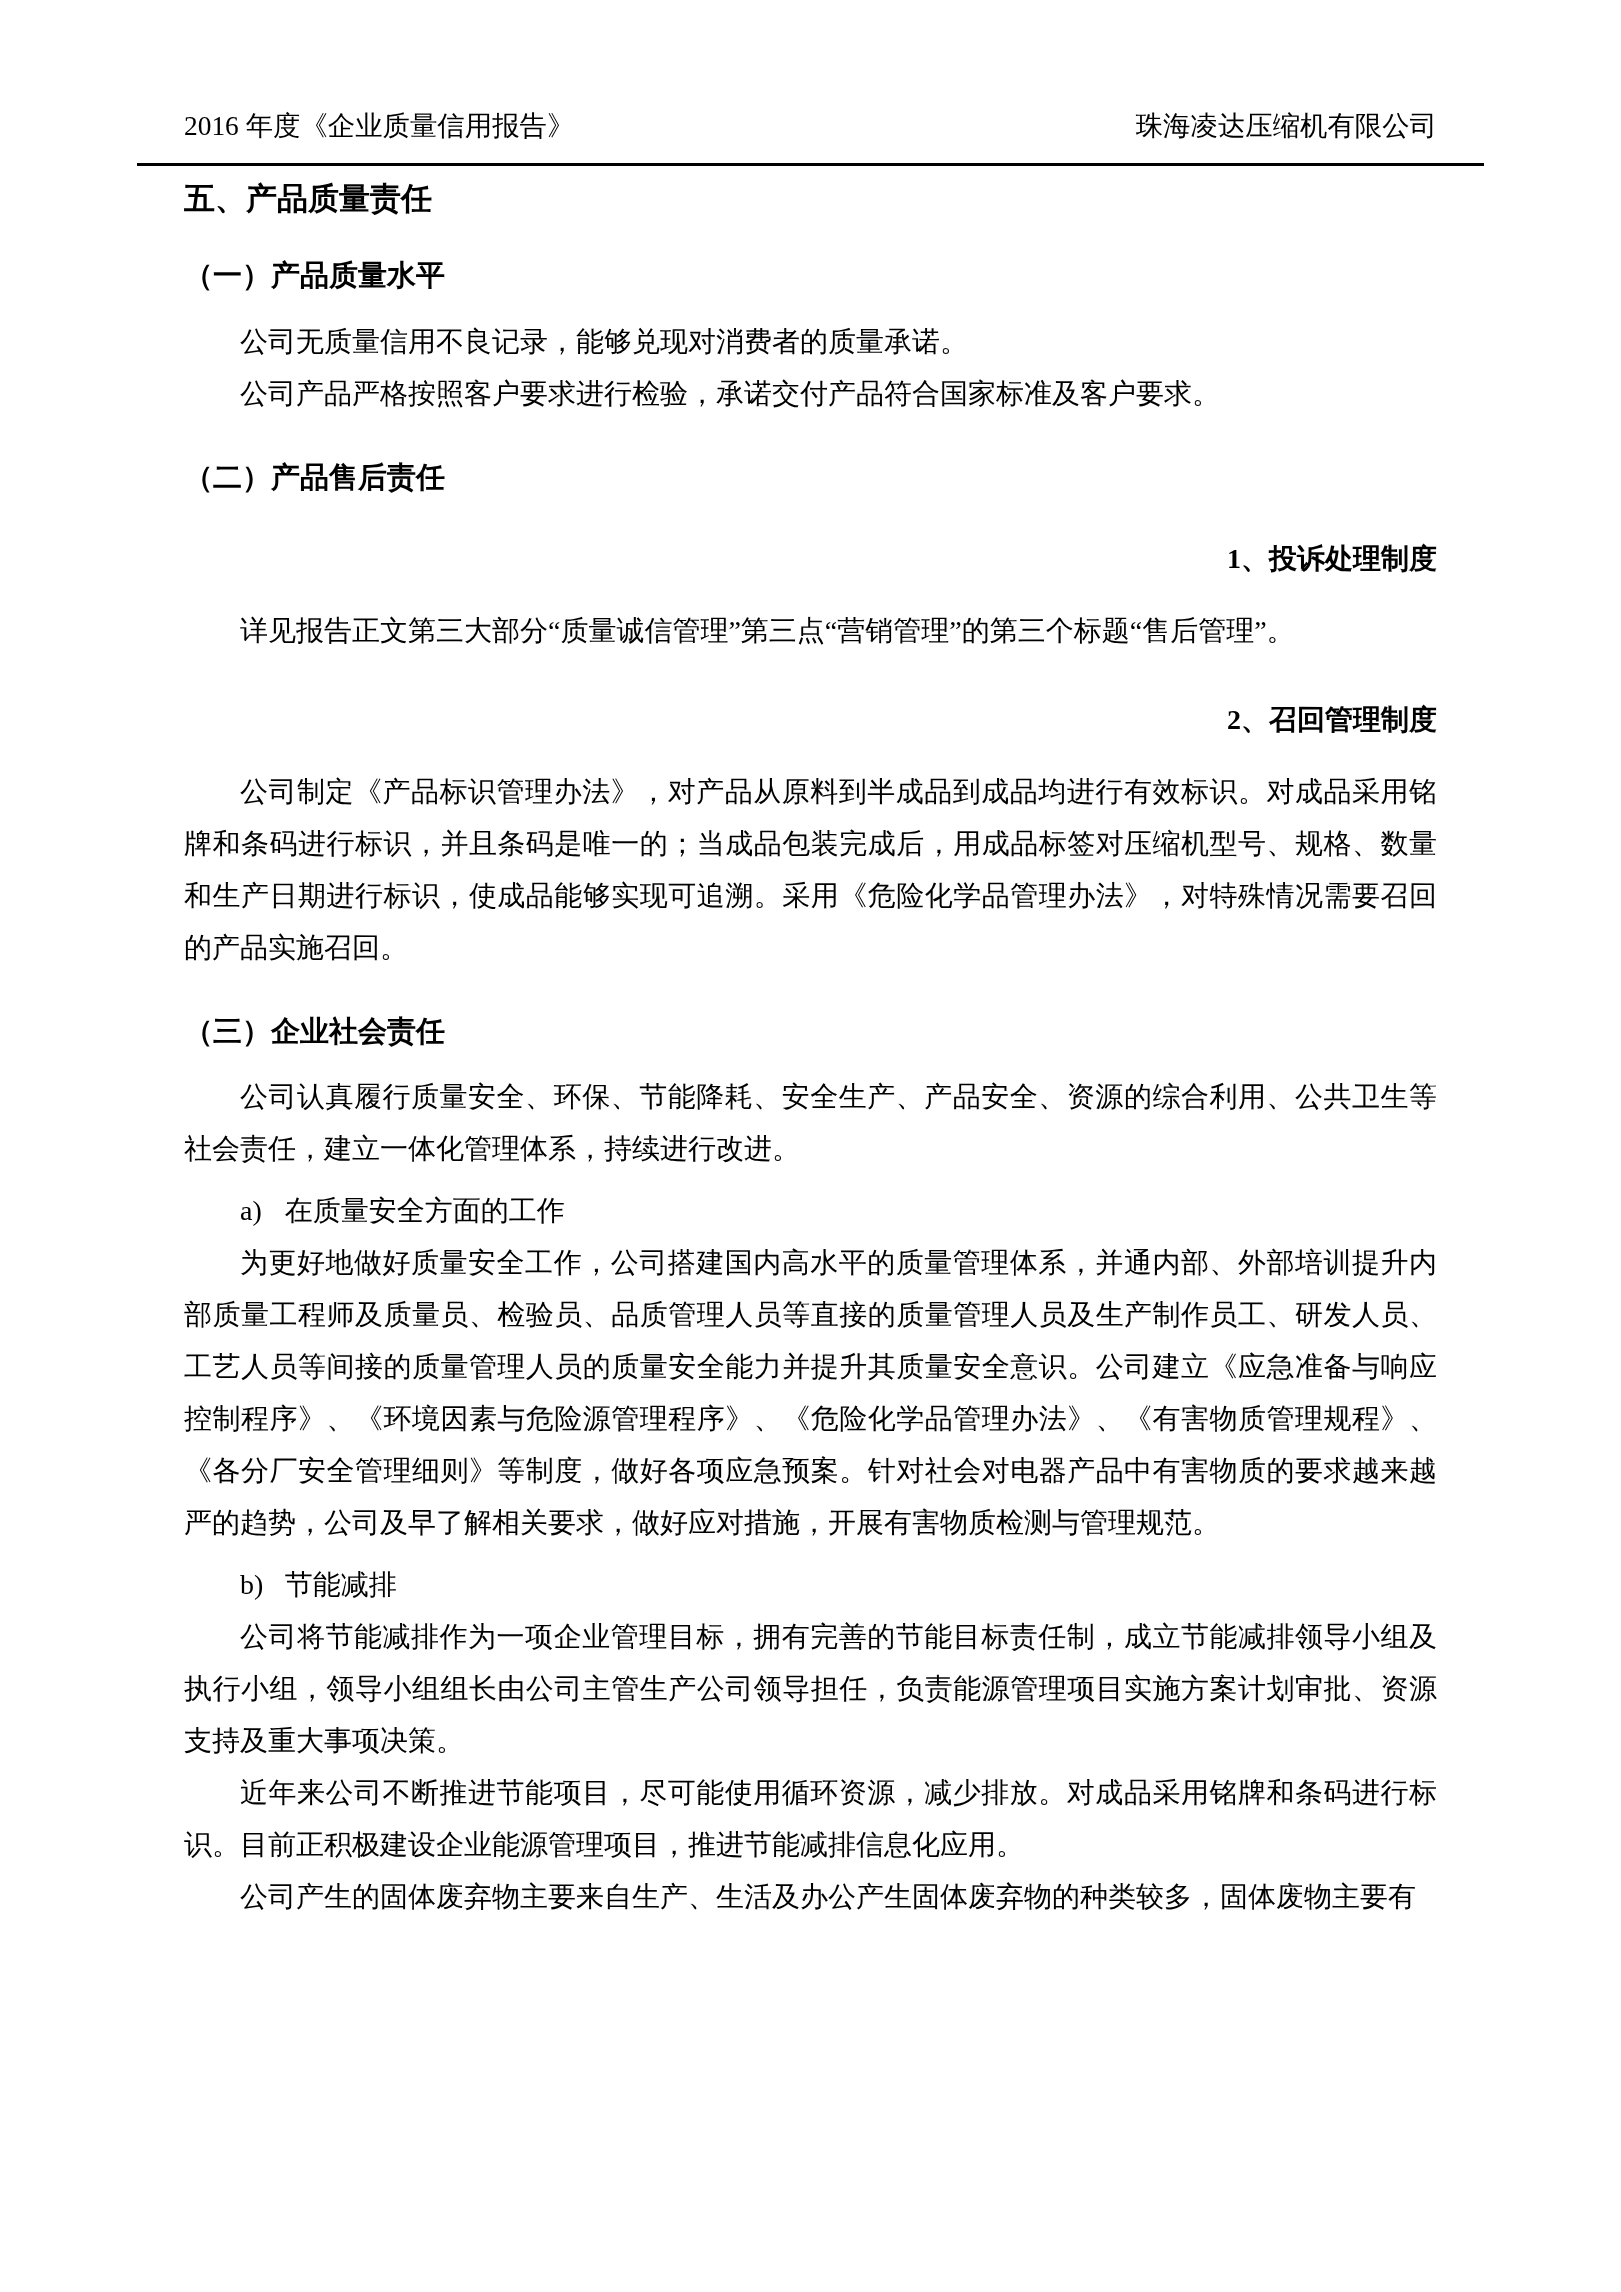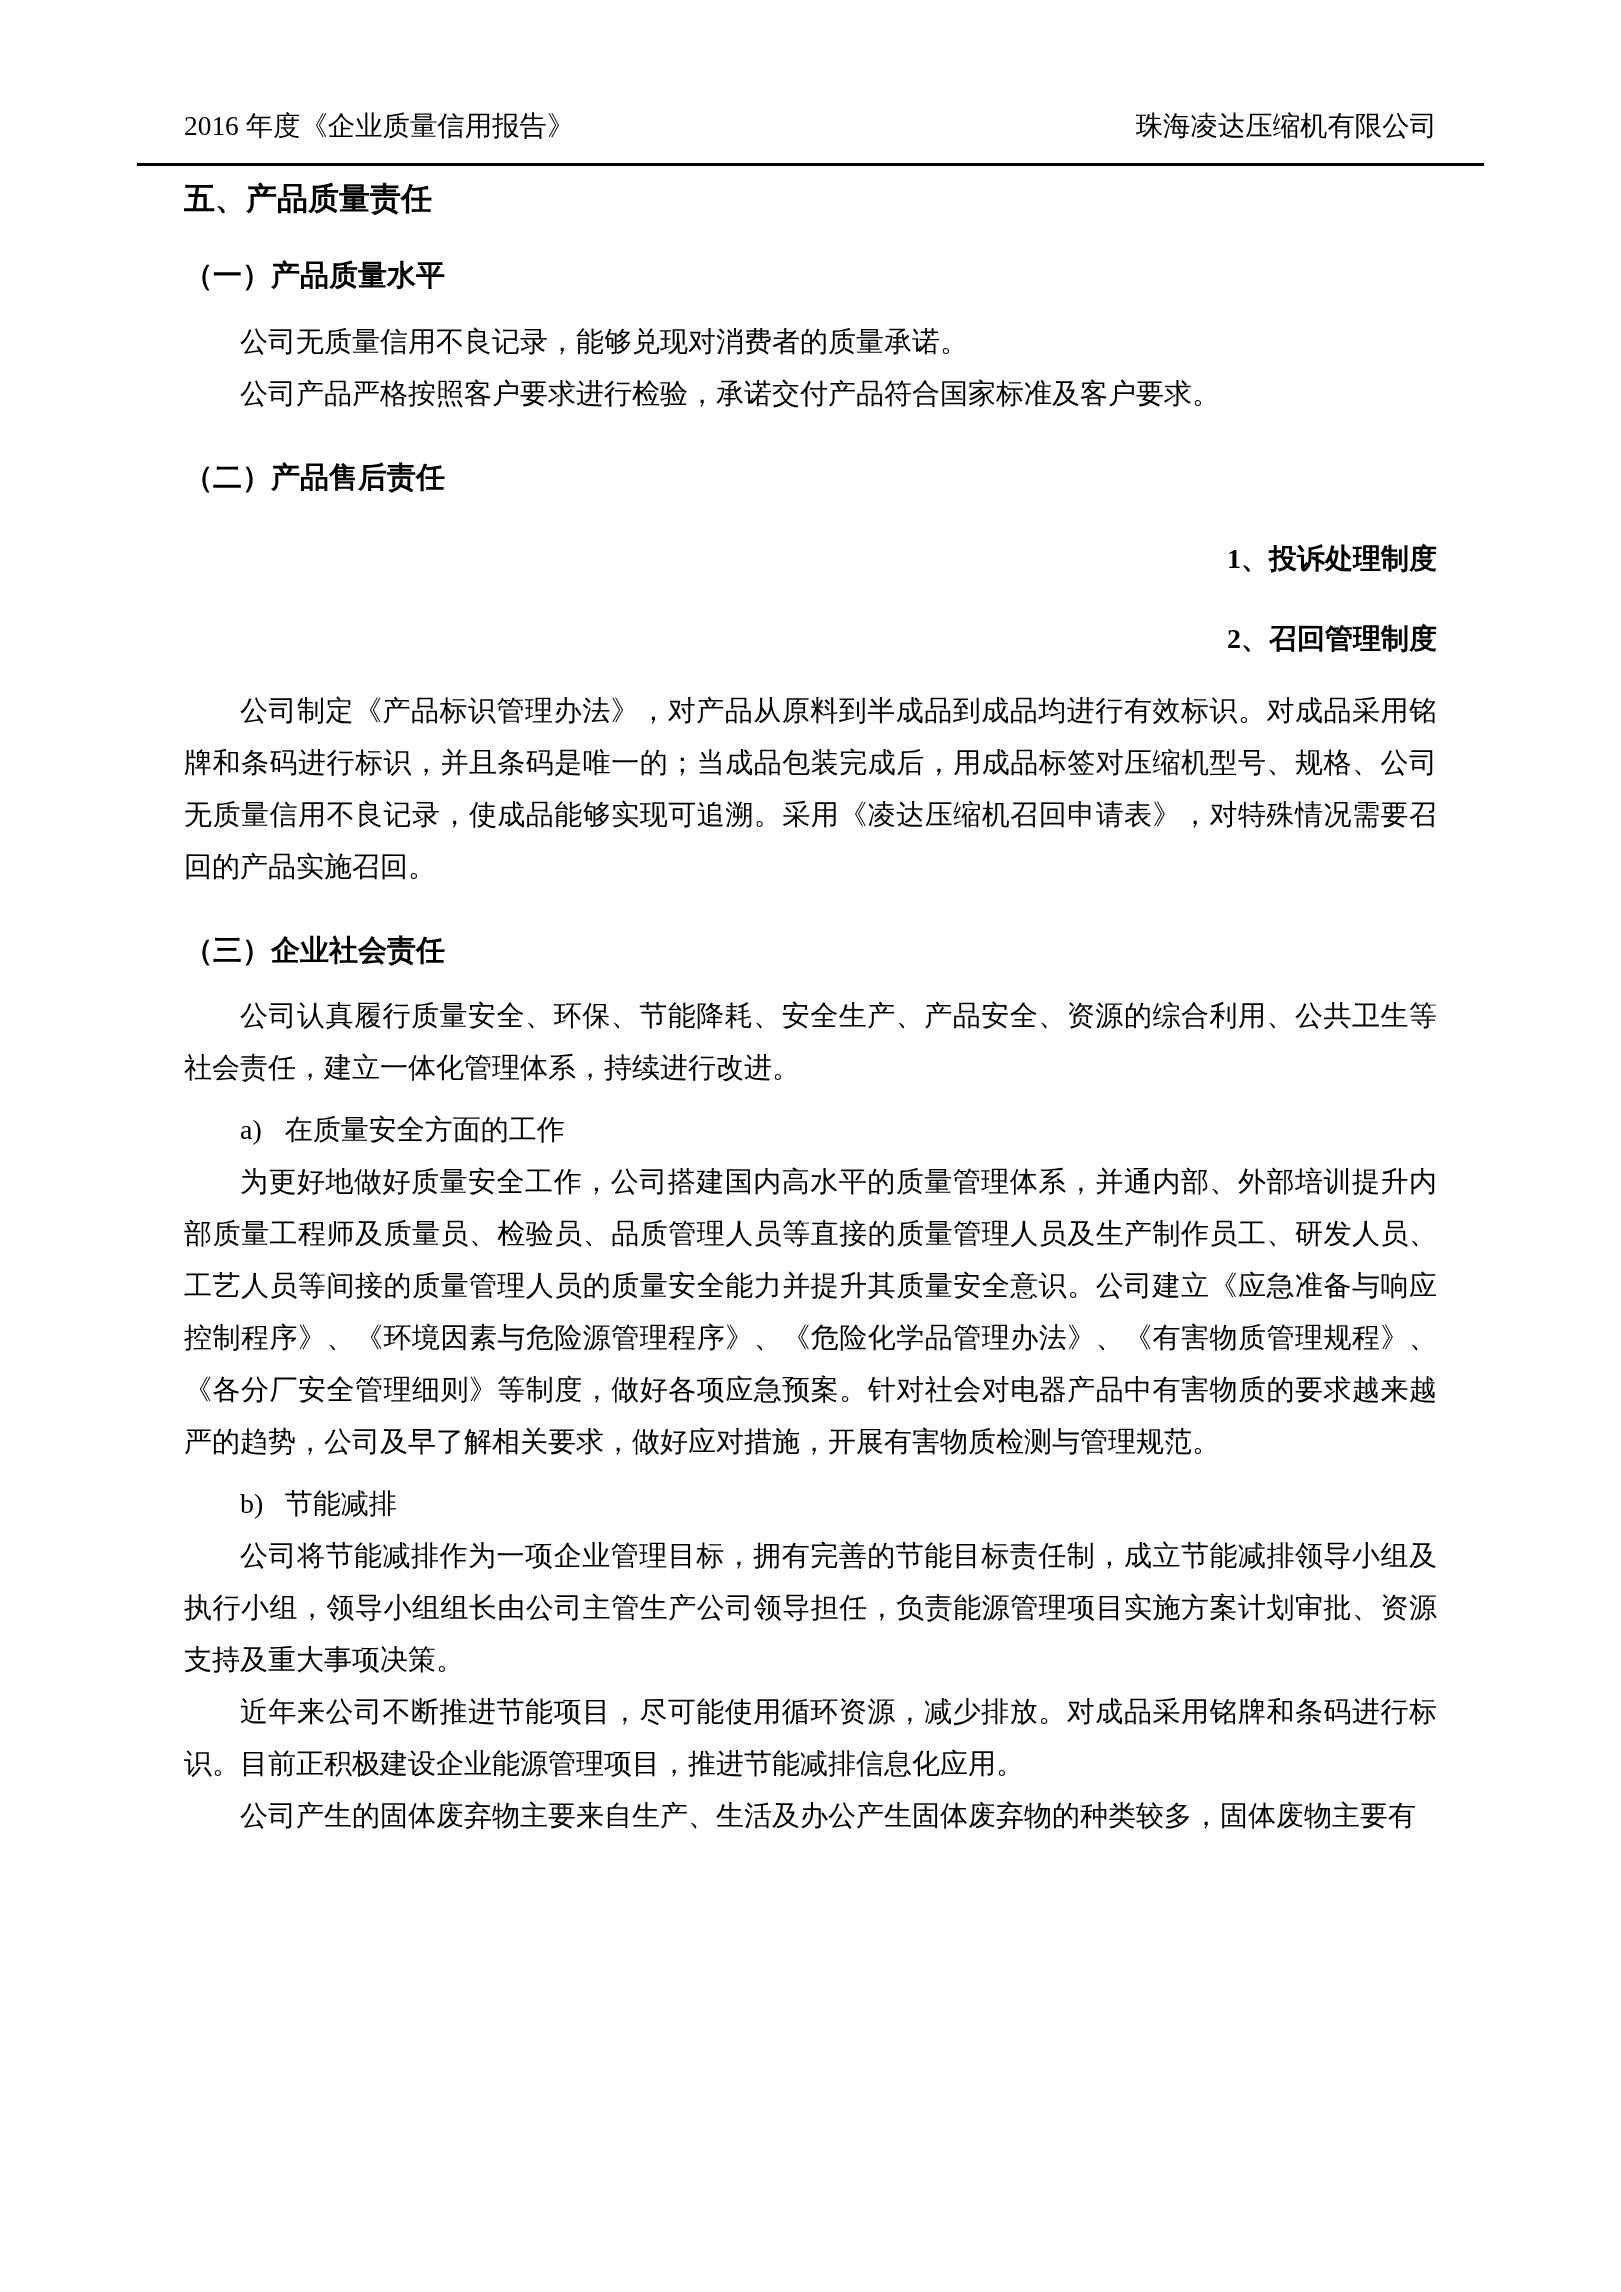--- a/index.html
+++ b/index.html
@@ -85,23 +85,24 @@
 
     <h1 class="doc-title">五、产品质量责任</h1>
 
     <h2 class="sec-heading">（一）产品质量水平</h2>
     <p class="body-par">公司无质量信用不良记录，能够兑现对消费者的质量承诺。</p>
     <p class="body-par">公司产品严格按照客户要求进行检验，承诺交付产品符合国家标准及客户要求。</p>
 
     <h2 class="sec-heading">（二）产品售后责任</h2>
 
     <h3 class="sub-heading">1、投诉处理制度</h3>
+    <p class="body-par">详见报告正文第三大部分“质量诚信管理”第三点“营销管理”的第三个标题“售后管理”。</p>
 
     <h3 class="sub-heading">2、召回管理制度</h3>
-    <p class="body-par">公司制定《产品标识管理办法》，对产品从原料到半成品到成品均进行有效标识。对成品采用铭牌和条码进行标识，并且条码是唯一的；当成品包装完成后，用成品标签对压缩机型号、规格、公司无质量信用不良记录，使成品能够实现可追溯。采用《凌达压缩机召回申请表》，对特殊情况需要召回的产品实施召回。</p>
+    <p class="body-par">公司制定《产品标识管理办法》，对产品从原料到半成品到成品均进行有效标识。对成品采用铭牌和条码进行标识，并且条码是唯一的；当成品包装完成后，用成品标签对压缩机型号、规格、数量和生产日期进行标识，使成品能够实现可追溯。采用《危险化学品管理办法》，对特殊情况需要召回的产品实施召回。</p>
 
     <h2 class="sec-heading">（三）企业社会责任</h2>
 
     <p class="body-par">公司认真履行质量安全、环保、节能降耗、安全生产、产品安全、资源的综合利用、公共卫生等社会责任，建立一体化管理体系，持续进行改进。</p>
 
     <div class="list-item">
       <span class="marker">a)</span><span>在质量安全方面的工作</span>
     </div>
     <p class="body-par">为更好地做好质量安全工作，公司搭建国内高水平的质量管理体系，并通内部、外部培训提升内部质量工程师及质量员、检验员、品质管理人员等直接的质量管理人员及生产制作员工、研发人员、工艺人员等间接的质量管理人员的质量安全能力并提升其质量安全意识。公司建立《应急准备与响应控制程序》、《环境因素与危险源管理程序》、《危险化学品管理办法》、《有害物质管理规程》、《各分厂安全管理细则》等制度，做好各项应急预案。针对社会对电器产品中有害物质的要求越来越严的趋势，公司及早了解相关要求，做好应对措施，开展有害物质检测与管理规范。</p>
 

